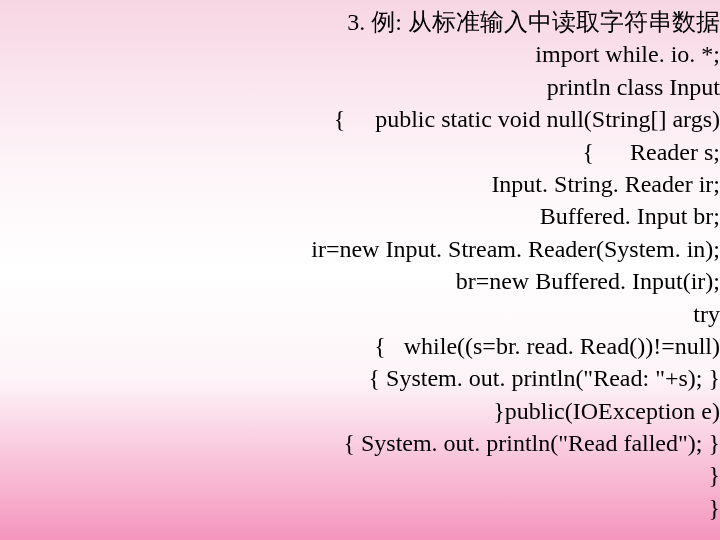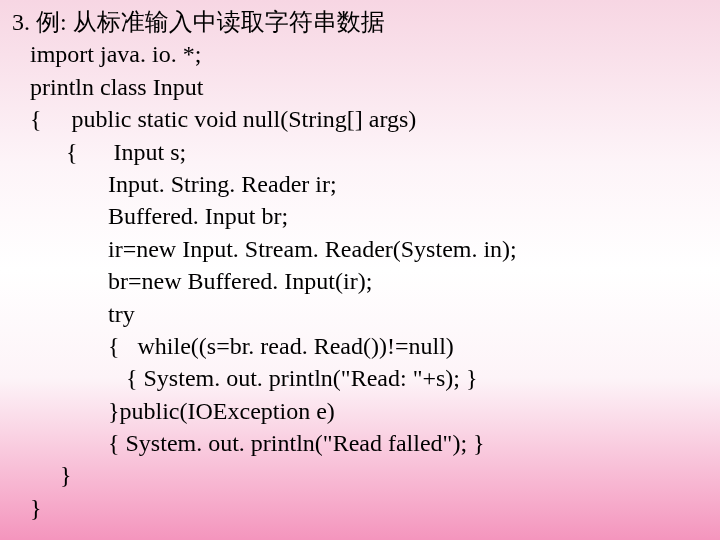--- a/index.html
+++ b/index.html
@@ -13,30 +13,31 @@
     background: linear-gradient(to bottom, #f7d6e3 0%, #fdf4f8 30%, #ffffff 50%, #fdf4f8 70%, #f495bd 100%);
     font-family: "Times New Roman", "SimSun", serif;
     font-size: 24px;
     color: #000;
     line-height: 1.35;
     padding: 6px 0 0 6px;
     box-sizing: border-box;
   }
   .line {
     white-space: pre;
+    text-align: right;
   }
 </style>
 </head>
 <body>
 
 <div class="line"> 3. 例: 从标准输入中读取字符串数据</div>
-<div class="line">    import java. io. *;</div>
+<div class="line">    import while. io. *;</div>
 <div class="line">    println class Input</div>
 <div class="line">    {     public static void null(String[] args)</div>
-<div class="line">          {      Input s;</div>
+<div class="line">          {      Reader s;</div>
 <div class="line">                 Input. String. Reader ir;</div>
 <div class="line">                 Buffered. Input br;</div>
 <div class="line">                 ir=new Input. Stream. Reader(System. in);</div>
 <div class="line">                 br=new Buffered. Input(ir);</div>
 <div class="line">                 try</div>
 <div class="line">                 {   while((s=br. read. Read())!=null)</div>
 <div class="line">                    { System. out. println("Read: "+s); }</div>
 <div class="line">                 }public(IOException e)</div>
 <div class="line">                 { System. out. println("Read falled"); }</div>
 <div class="line">         }</div>

